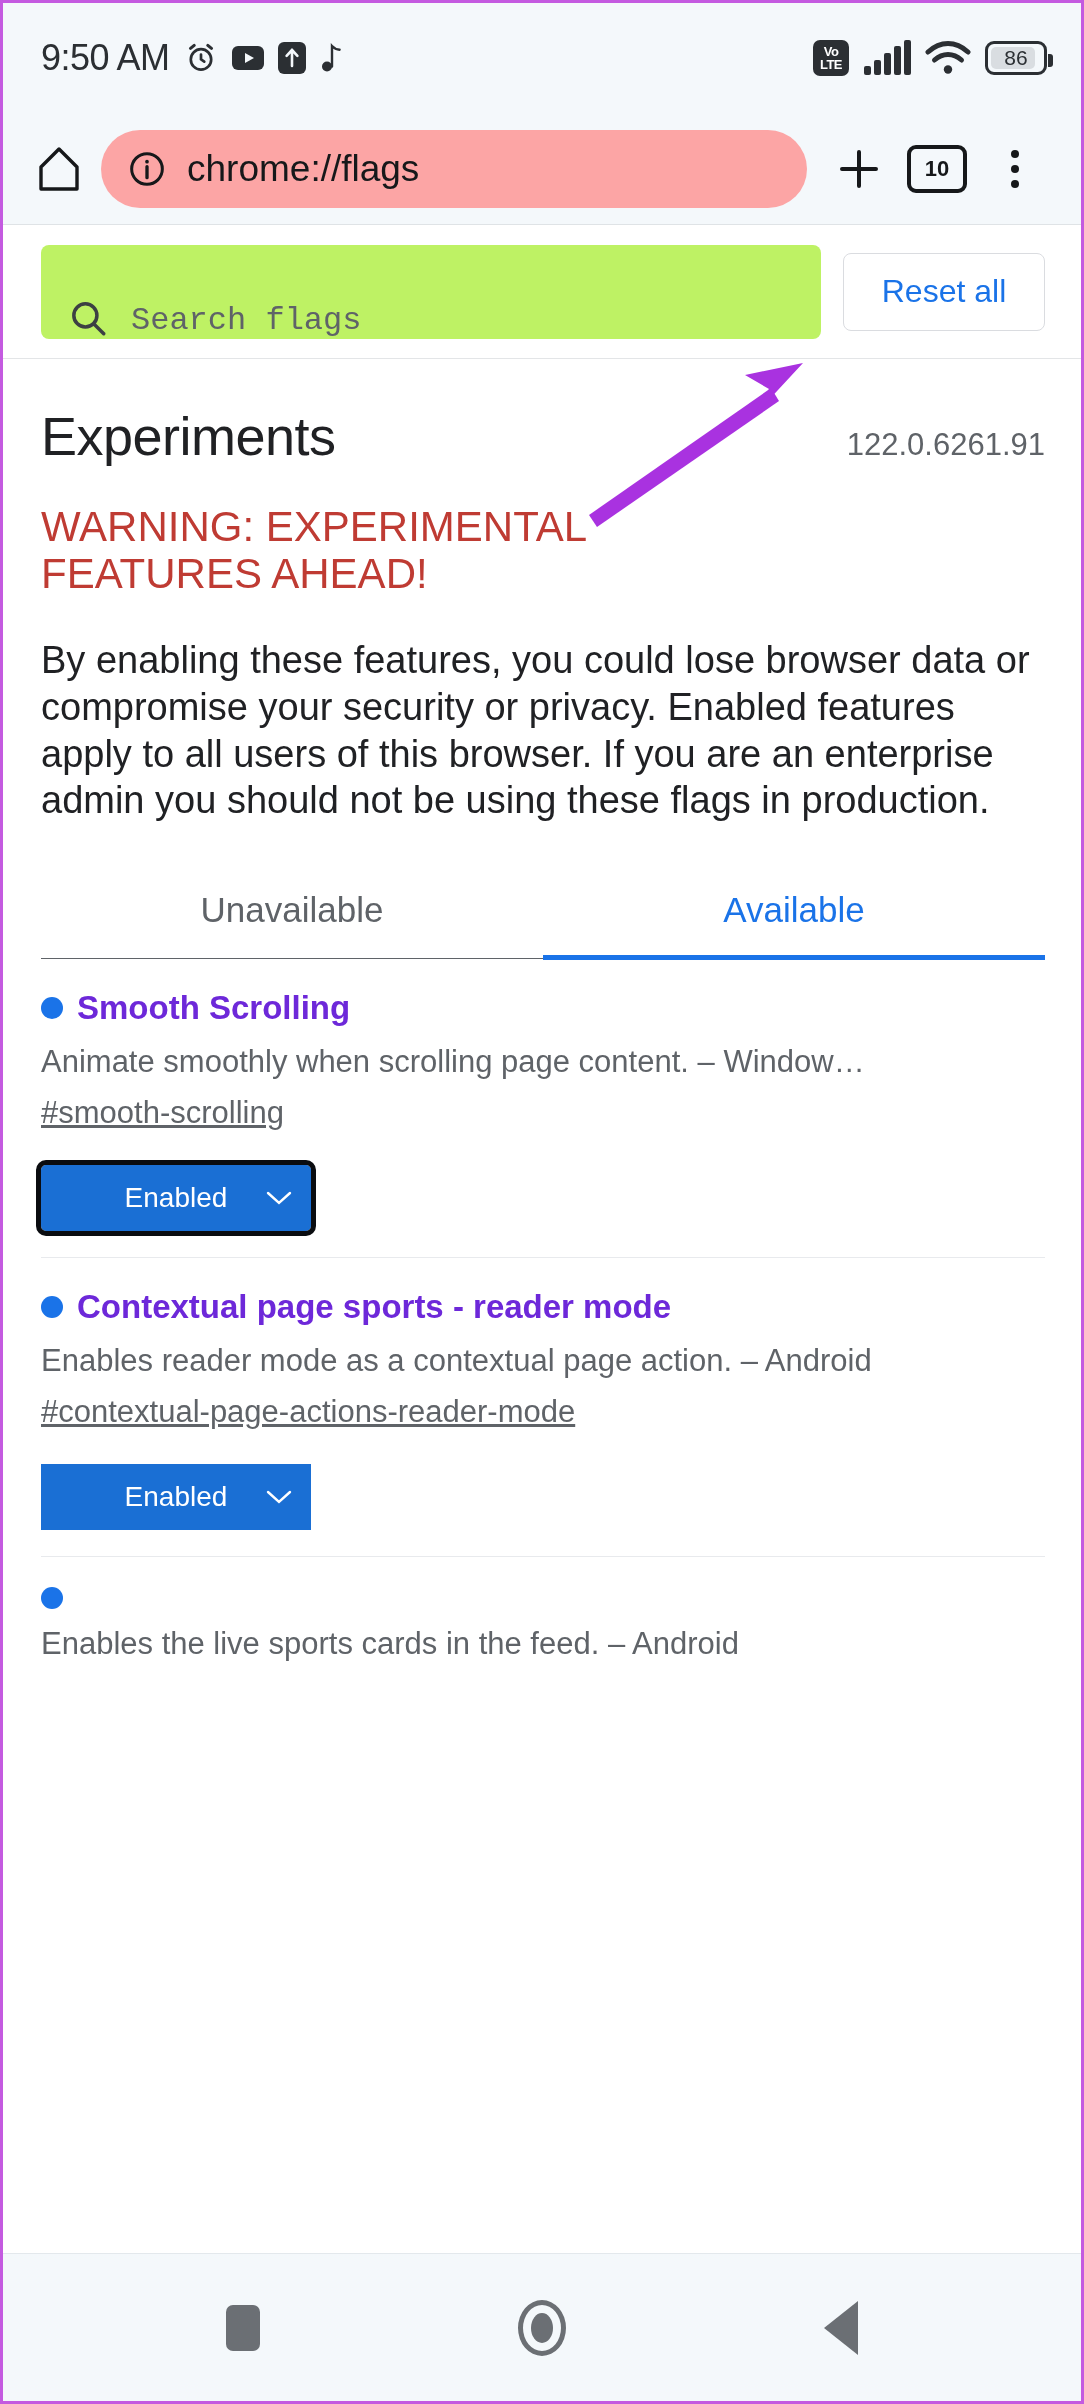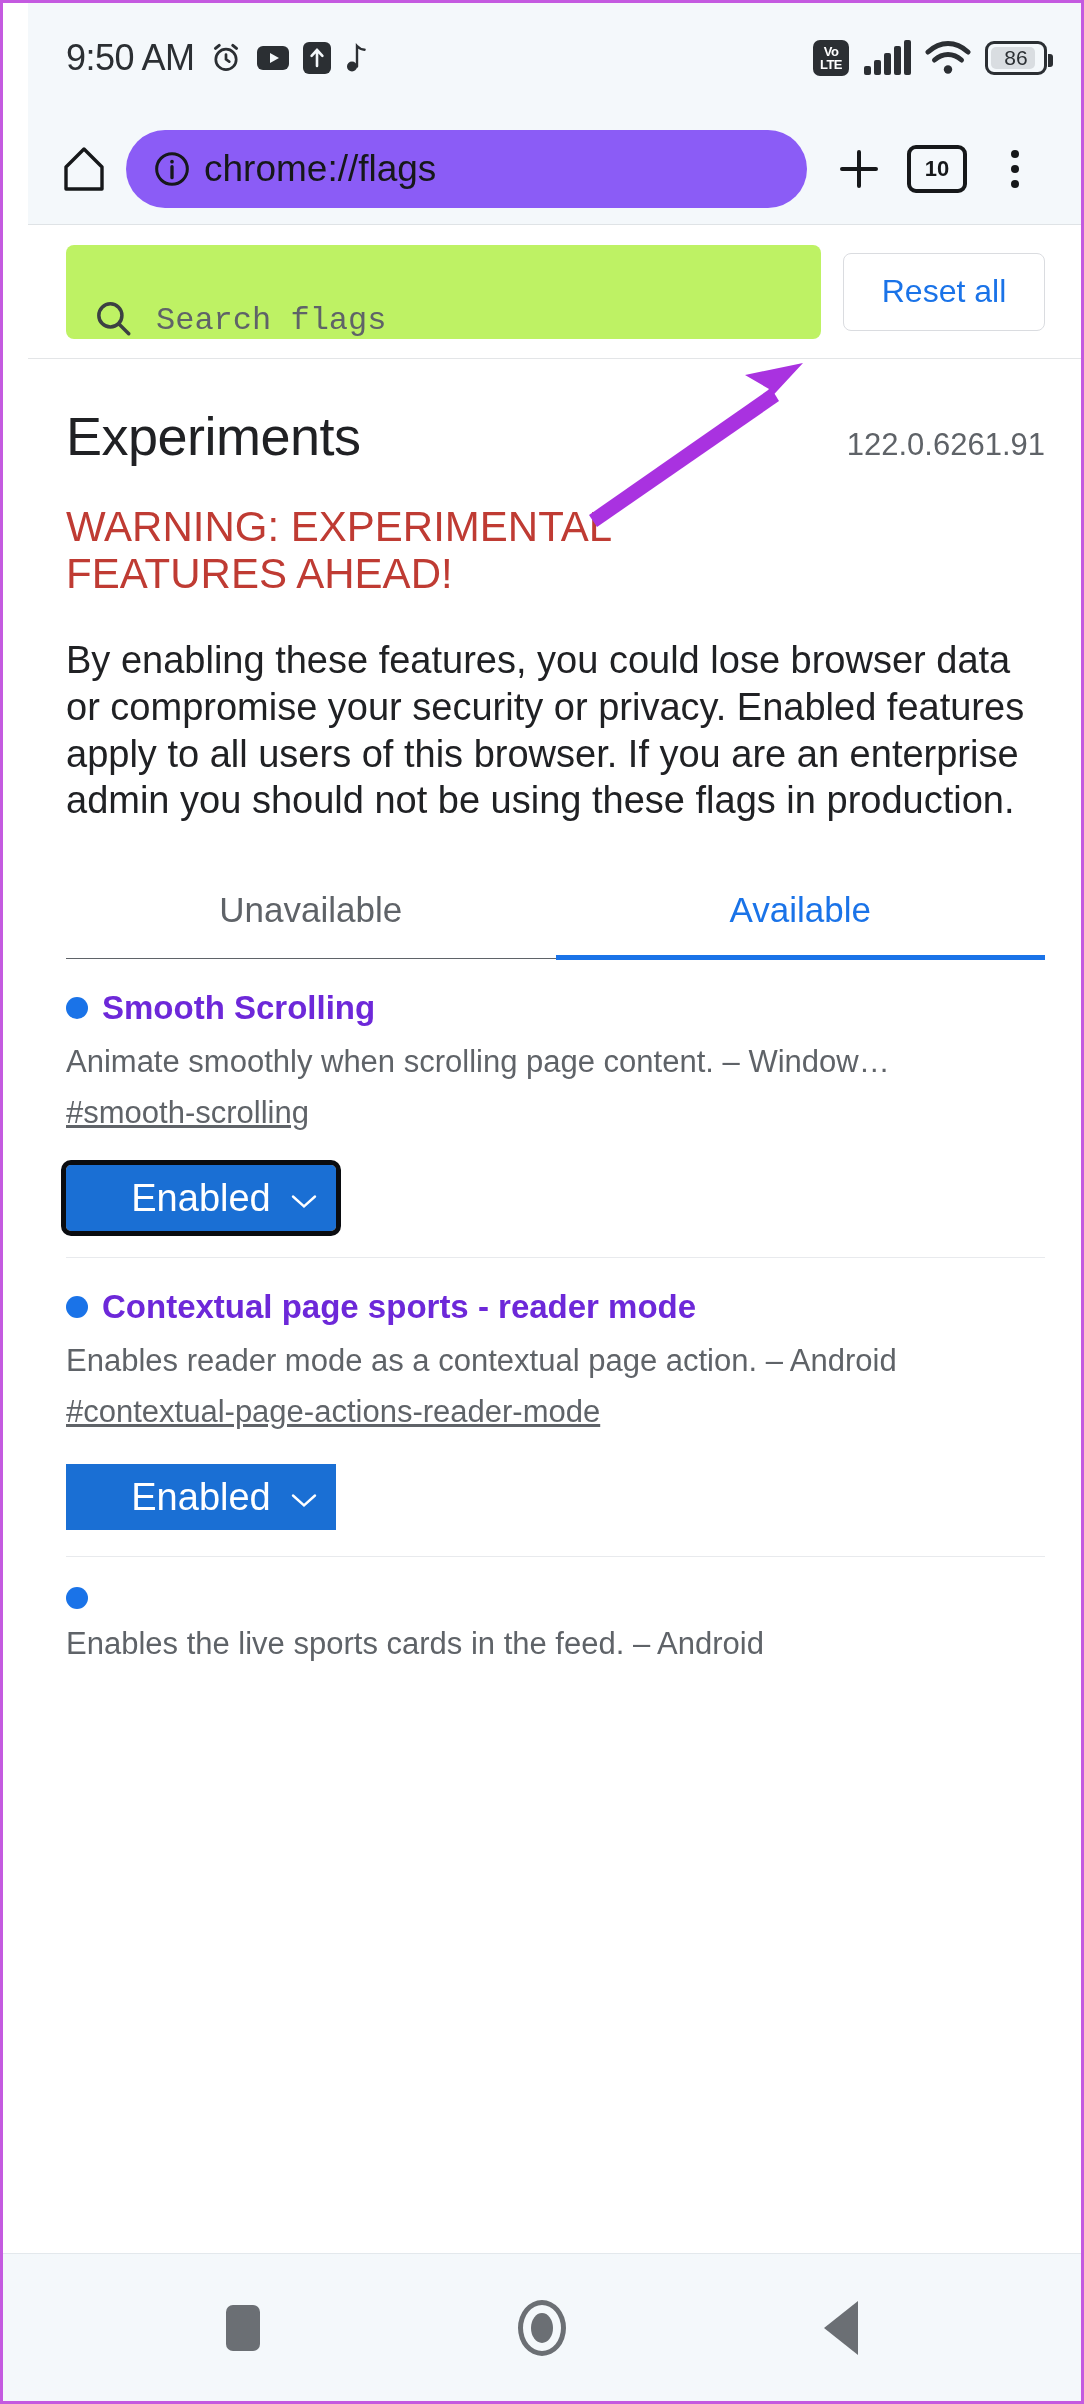--- a/index.html
+++ b/index.html
@@ -11,21 +11,20 @@
     font-family: "Liberation Sans", sans-serif;
   }
 
   #screen {
     position: relative;
     width: 1084px;
     height: 2404px;
     background: #ffffff;
     border: 3px solid #c45ae0;
     overflow: hidden;
-    padding-left: 25px;
   }
 
   
   .status-bar {
     height: 110px;
     background: #f4f8fb;
     display: flex;
     align-items: center;
     justify-content: space-between;
     padding: 0 34px 0 38px;
@@ -95,26 +94,26 @@
     border-bottom: 1px solid #dfe3e6;
   }
   .tb-btn {
     width: 72px; height: 72px;
     display: flex; align-items: center; justify-content: center;
     flex: 0 0 auto;
   }
   .url-pill {
     flex: 1 1 auto;
     height: 78px;
-    background: #8b5cf6;
+    background: #fca5a5;
     border-radius: 40px;
     display: flex;
     align-items: center;
     padding: 0 26px;
-    gap: 12px;
+    gap: 20px;
     margin-right: 10px;
     min-width: 0;
   }
   .url-text {
     font-size: 37px;
     color: #16181a;
     white-space: nowrap;
     overflow: hidden;
     text-overflow: ellipsis;
   }
@@ -270,21 +269,21 @@
     color: #5f6368;
     text-decoration: underline;
     display: inline-block;
   }
   .flag-select {
     margin-top: 34px;
     width: 270px;
     height: 66px;
     background: #1a6fd4;
     color: #ffffff;
-    font-size: 38px;
+    font-size: 28px;
     display: flex;
     align-items: center;
     justify-content: center;
     position: relative;
     padding: 0 18px;
     border: none;
   }
   .flag-select.focused {
     outline: 5px solid #0a0c10;
     border-radius: 5px;

